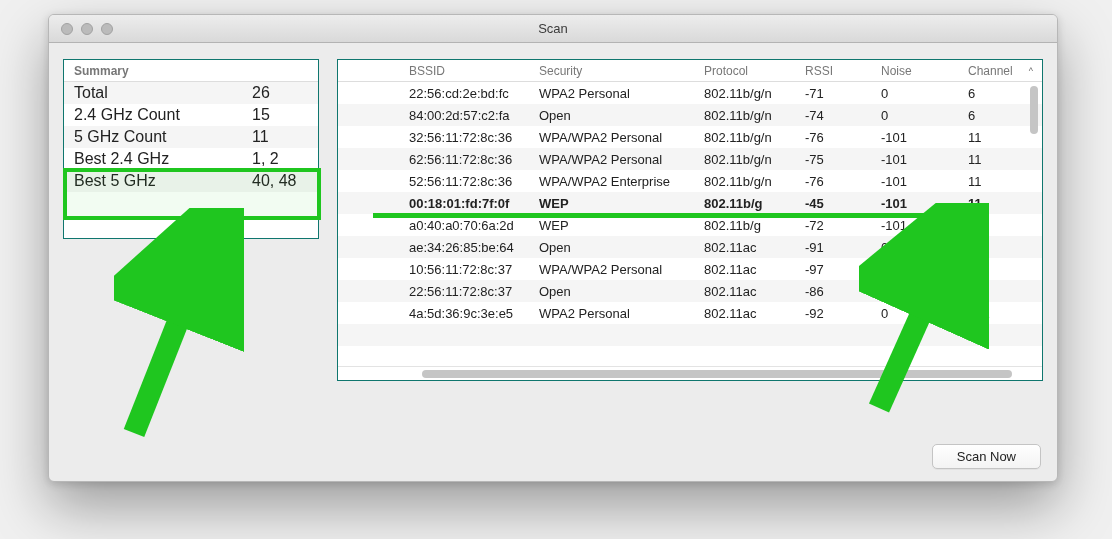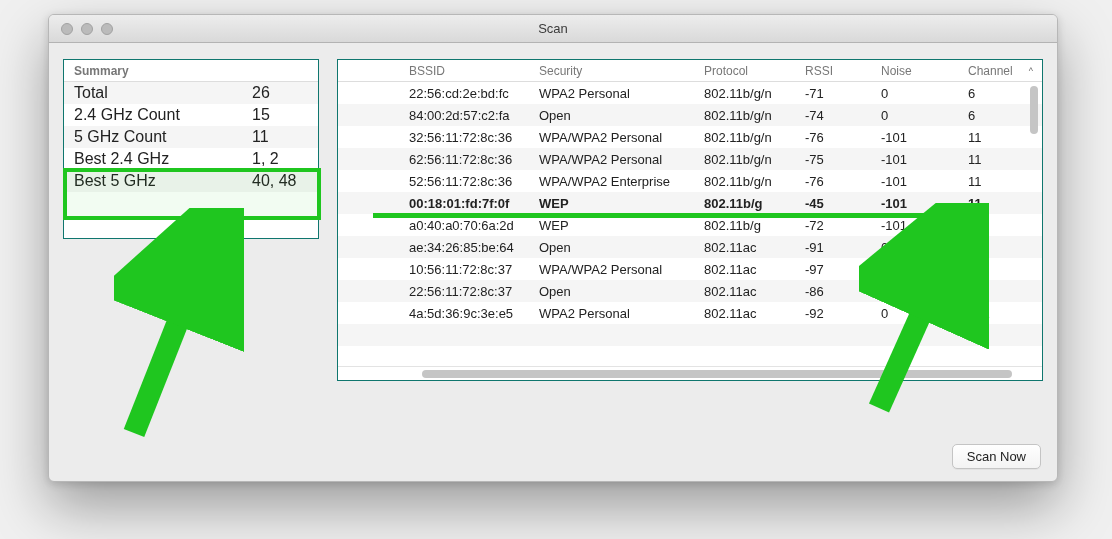--- a/index.html
+++ b/index.html
@@ -122,21 +122,21 @@
     }
     .footer {
       position: absolute; right: 16px; bottom: 12px;
     }
     .btn {
       font-size: 13px;
       color: #222;
       background: linear-gradient(#ffffff,#f3f3f3);
       border: 1px solid #c4c4c4;
       border-radius: 5px;
-      padding: 4px 14px;
+      padding: 4px 24px;
       box-shadow: 0 1px 0 rgba(0,0,0,0.04);
       cursor: pointer;
     }
     
     .arrow {
       position: absolute;
       pointer-events: none;
     }
     .arrow svg { display:block; }
     .green-underline {

